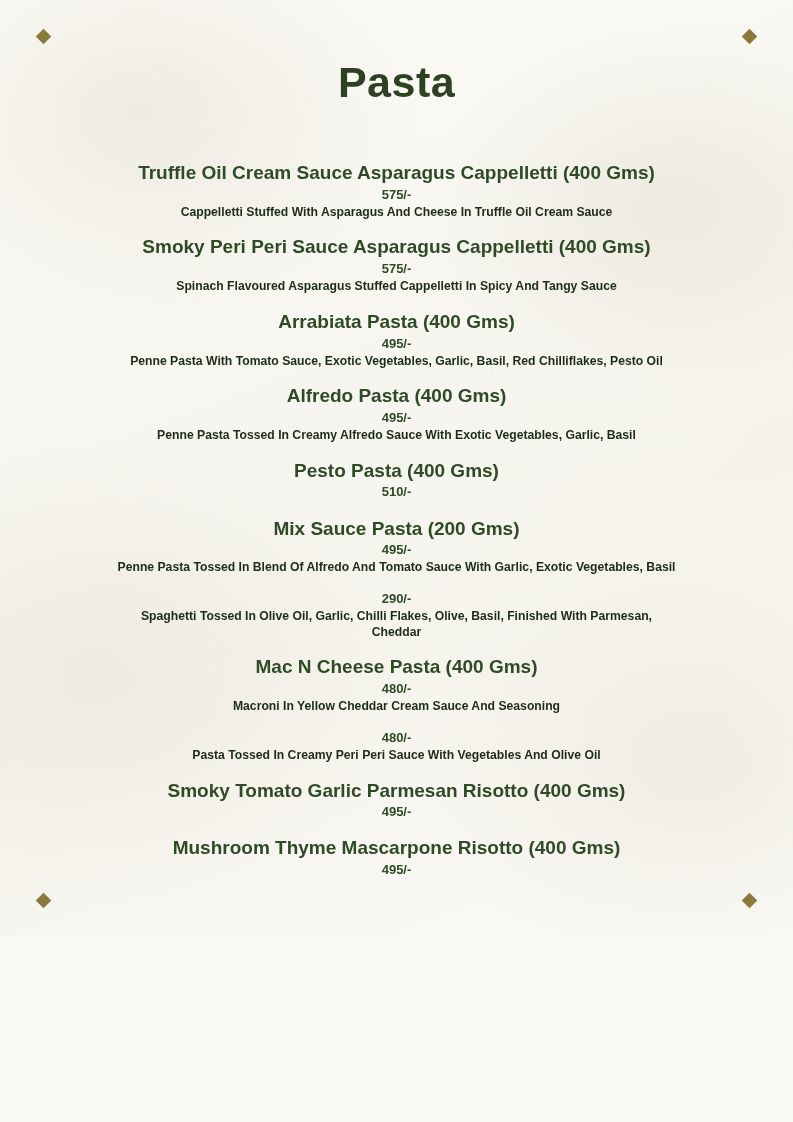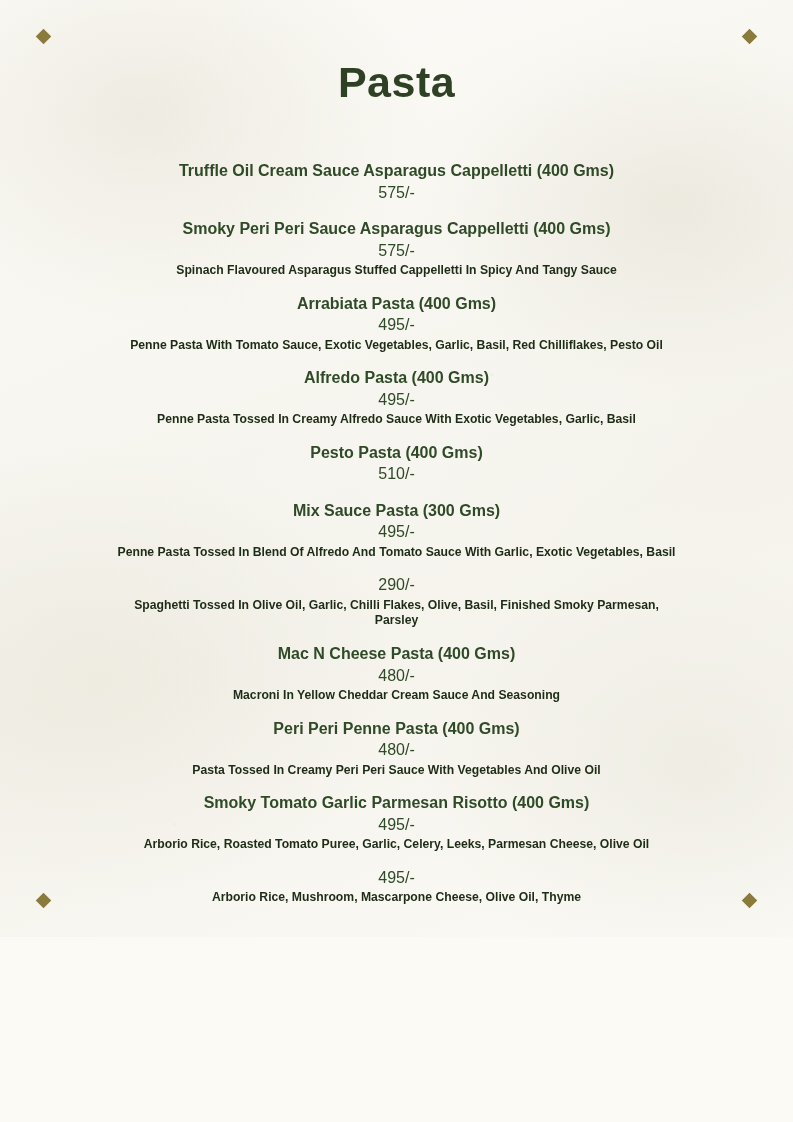--- a/index.html
+++ b/index.html
@@ -70,28 +70,28 @@
     top: 160px;
     left: 66px;
     width: 661px;
   }
 
   .item {
     text-align: center;
     margin-bottom: 14px;
   }
   .item-name {
-    font-size: 16px;
+    font-size: 19px;
     font-weight: bold;
     color: #2f4a27;
     line-height: 1.35;
   }
   .item-price {
-    font-size: 16px;
-    font-weight: normal;
+    font-size: 13px;
+    font-weight: bold;
     color: #2f4a27;
     line-height: 1.4;
   }
   .item-desc {
     font-size: 12.2px;
     font-weight: bold;
     color: #1d2c16;
     line-height: 1.28;
     max-width: 560px;
     margin: 1px auto 0 auto;
@@ -107,20 +107,21 @@
   <div class="corner tr"></div>
   <div class="corner bl"></div>
   <div class="corner br"></div>
 
   <div class="title">Pasta</div>
 
   <div class="menu" id="menu-list">
       <div class="item">
         <div class="item-name">Truffle Oil Cream Sauce Asparagus Cappelletti (400 Gms)</div>
         <div class="item-price">575/-</div>
+        <div class="item-desc">Cappelletti Stuffed With Asparagus And Cheese In Truffle Oil Cream Sauce</div>
       </div>
       <div class="item">
         <div class="item-name">Smoky Peri Peri Sauce Asparagus Cappelletti (400 Gms)</div>
         <div class="item-price">575/-</div>
         <div class="item-desc">Spinach Flavoured Asparagus Stuffed Cappelletti In Spicy And Tangy Sauce</div>
       </div>
       <div class="item">
         <div class="item-name">Arrabiata Pasta (400 Gms)</div>
         <div class="item-price">495/-</div>
         <div class="item-desc">Penne Pasta With Tomato Sauce, Exotic Vegetables, Garlic, Basil, Red Chilliflakes, Pesto Oil</div>
@@ -128,41 +129,39 @@
       <div class="item">
         <div class="item-name">Alfredo Pasta (400 Gms)</div>
         <div class="item-price">495/-</div>
         <div class="item-desc">Penne Pasta Tossed In Creamy Alfredo Sauce With Exotic Vegetables, Garlic, Basil</div>
       </div>
       <div class="item">
         <div class="item-name">Pesto Pasta (400 Gms)</div>
         <div class="item-price">510/-</div>
       </div>
       <div class="item">
-        <div class="item-name">Mix Sauce Pasta (300 Gms)</div>
+        <div class="item-name">Mix Sauce Pasta (200 Gms)</div>
         <div class="item-price">495/-</div>
         <div class="item-desc">Penne Pasta Tossed In Blend Of Alfredo And Tomato Sauce With Garlic, Exotic Vegetables, Basil</div>
       </div>
       <div class="item">
         <div class="item-price">290/-</div>
-        <div class="item-desc">Spaghetti Tossed In Olive Oil, Garlic, Chilli Flakes, Olive, Basil, Finished Smoky Parmesan, Parsley</div>
+        <div class="item-desc">Spaghetti Tossed In Olive Oil, Garlic, Chilli Flakes, Olive, Basil, Finished With Parmesan, Cheddar</div>
       </div>
       <div class="item">
         <div class="item-name">Mac N Cheese Pasta (400 Gms)</div>
         <div class="item-price">480/-</div>
         <div class="item-desc">Macroni In Yellow Cheddar Cream Sauce And Seasoning</div>
       </div>
       <div class="item">
-        <div class="item-name">Peri Peri Penne Pasta (400 Gms)</div>
         <div class="item-price">480/-</div>
         <div class="item-desc">Pasta Tossed In Creamy Peri Peri Sauce With Vegetables And Olive Oil</div>
       </div>
       <div class="item">
         <div class="item-name">Smoky Tomato Garlic Parmesan Risotto (400 Gms)</div>
         <div class="item-price">495/-</div>
-        <div class="item-desc">Arborio Rice, Roasted Tomato Puree, Garlic, Celery, Leeks, Parmesan Cheese, Olive Oil</div>
       </div>
       <div class="item">
+        <div class="item-name">Mushroom Thyme Mascarpone Risotto (400 Gms)</div>
         <div class="item-price">495/-</div>
-        <div class="item-desc">Arborio Rice, Mushroom, Mascarpone Cheese, Olive Oil, Thyme</div>
       </div>
     </div>
 </div>
 
 </body></html>

